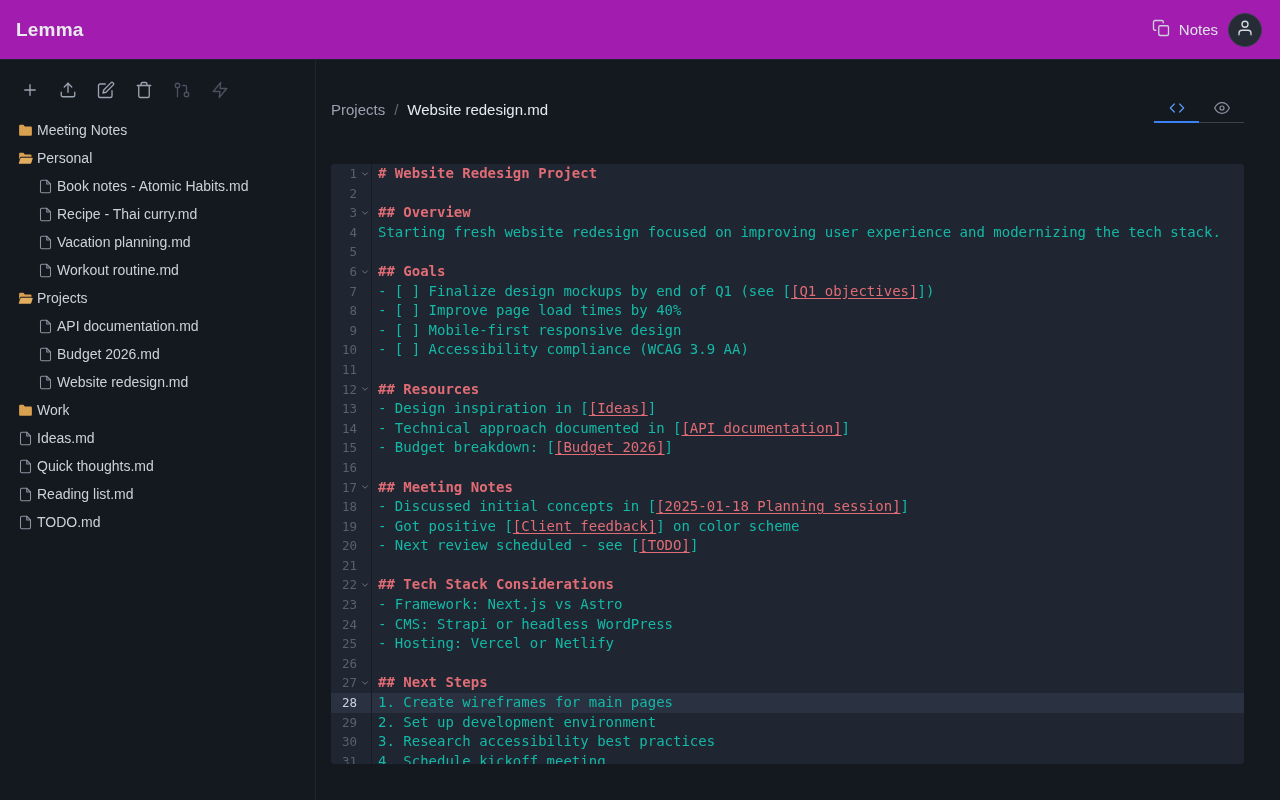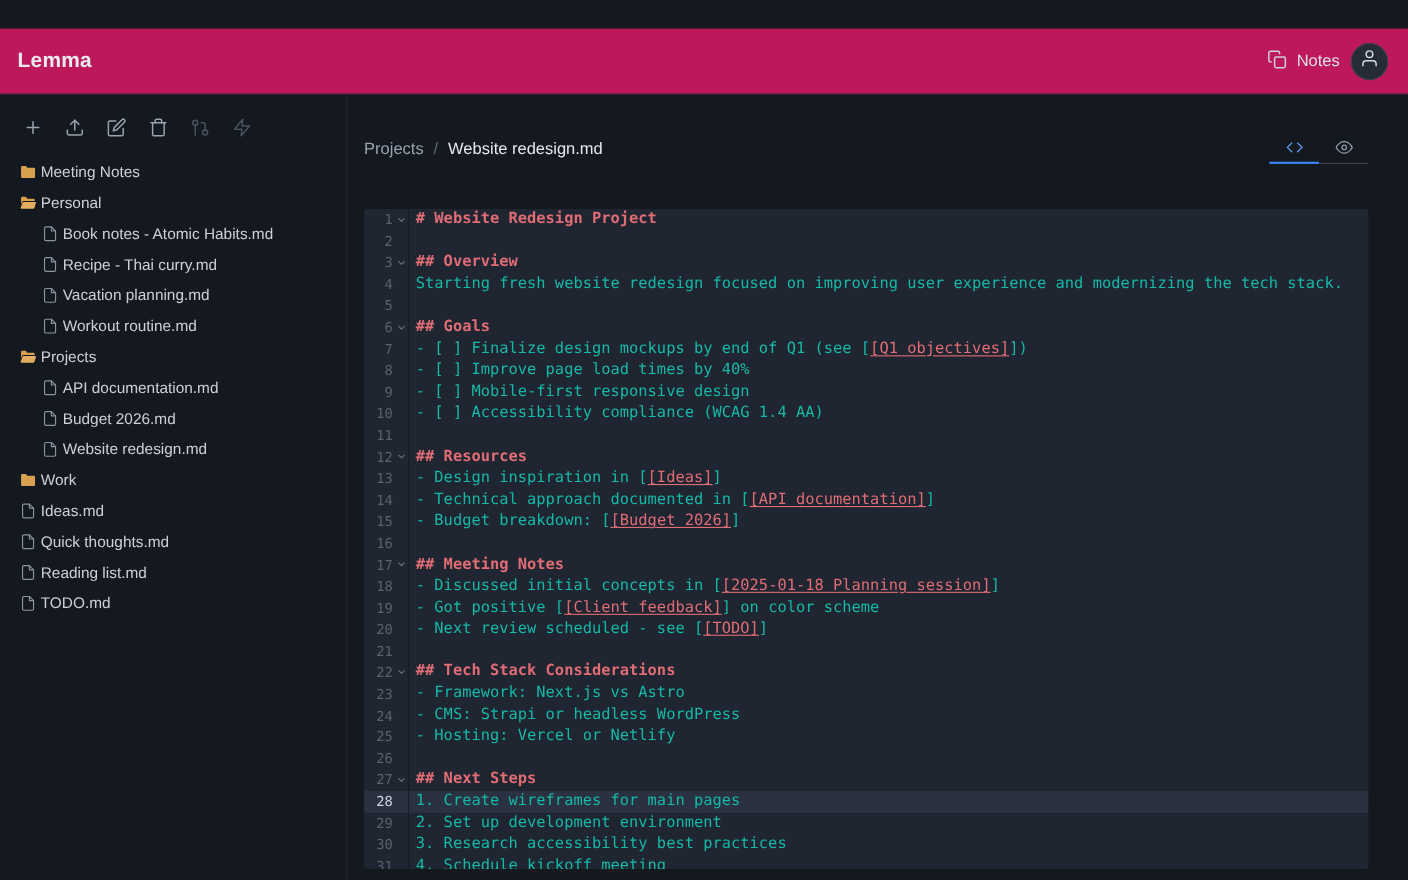--- a/index.html
+++ b/index.html
@@ -1,21 +1,21 @@
 <!DOCTYPE html>
 <html><head>
 <meta charset="utf-8">
 <style>
   * { margin:0; padding:0; box-sizing:border-box; }
   html, body { width:1280px; height:800px; overflow:hidden; }
   body { background:#14181f; color:#d6dae1; font-family:"Liberation Sans", sans-serif; }
 
   
   .header { height:60px; display:flex; align-items:center; justify-content:space-between;
-            padding:0 18px 0 16px; border-bottom:1px solid #1f252e; background:#be185d;margin-top:26px; }
+            padding:0 18px 0 16px; border-bottom:1px solid #1f252e; background:#a21caf; }
   .app-title { font-size:19px; font-weight:700; color:#e8eaee; letter-spacing:.2px; }
   .header-right { display:flex; align-items:center; }
   .notes-btn { display:flex; align-items:center; gap:9px; color:#dde1e7; font-size:15px;
                padding:6px 10px; border-radius:6px; cursor:pointer; background:none; border:none; }
   .notes-btn svg { color:#cdd2da; }
   .avatar { width:34px; height:34px; border-radius:50%; background:#262c36; border:1px solid #39404c;
             display:flex; align-items:center; justify-content:center; color:#d6dae1; cursor:pointer; }
 
   
   .main { display:flex; height:740px; }
@@ -359,21 +359,21 @@
             <span class="ed-text"><span class="tok-text">- [ ] Improve page load times by 40%</span></span>
           </div>
           <div class="ed-line">
             <span class="ed-num">9</span>
             <span class="ed-fold"></span>
             <span class="ed-text"><span class="tok-text">- [ ] Mobile-first responsive design</span></span>
           </div>
           <div class="ed-line">
             <span class="ed-num">10</span>
             <span class="ed-fold"></span>
-            <span class="ed-text"><span class="tok-text">- [ ] Accessibility compliance (WCAG 1.4 AA)</span></span>
+            <span class="ed-text"><span class="tok-text">- [ ] Accessibility compliance (WCAG 3.9 AA)</span></span>
           </div>
           <div class="ed-line">
             <span class="ed-num">11</span>
             <span class="ed-fold"></span>
             <span class="ed-text"></span>
           </div>
           <div class="ed-line">
             <span class="ed-num">12</span>
             <span class="ed-fold">
               <svg width="10" height="10" viewBox="0 0 24 24" fill="none" stroke="currentColor" stroke-width="2.4" stroke-linecap="round" stroke-linejoin="round">

